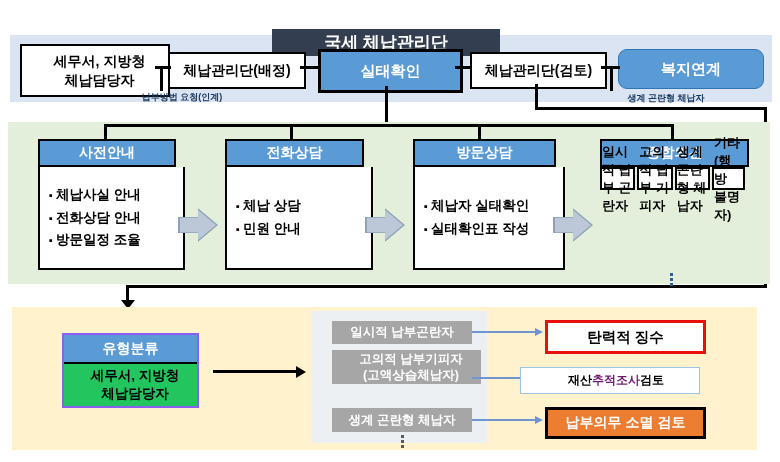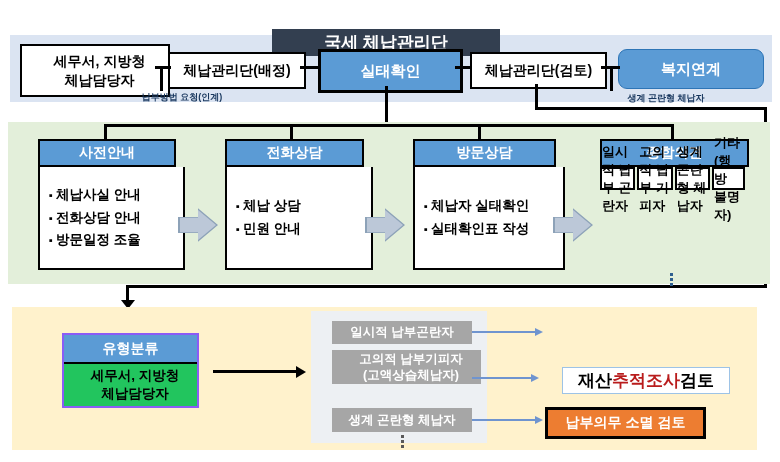--- a/index.html
+++ b/index.html
@@ -55,23 +55,23 @@
   .yellow{left:12px;top:307px;width:745px;height:143px;background:#fff2cc;}
   .cls-box{left:62px;top:333px;width:133px;border:2px solid #8b5cf6;background:#22c55e;}
   .cls-header{height:27px;background:#5b9bd5;color:#fff;font-size:14px;font-weight:bold;
               display:flex;align-items:center;justify-content:center;border-bottom:2px solid #000;}
   .cls-body{height:42px;color:#000;font-size:13.5px;font-weight:bold;line-height:1.3;
             display:flex;align-items:center;justify-content:center;text-align:center;}
   .gray-panel{left:311px;top:311px;width:176px;height:132px;background:#edf0f3;}
   .gbox{left:332px;width:140px;background:#a6a6a6;color:#fff;font-size:12.5px;font-weight:bold;line-height:1.3;}
   .rbox1{left:545px;top:320px;width:155px;height:28px;background:#fff;border:3px solid #e8100c;
          color:#000;font-size:14.5px;font-weight:bold;}
-  .rbox2{left:562px;top:367px;width:166px;height:25px;background:#fff;border:1px solid #9dc3e6;
-         color:#000;font-size:17px;font-weight:bold;}
-  .rbox2 .red{color:#b91c1c;}
+  .rbox2{left:520px;top:367px;width:166px;height:25px;background:#fff;border:1px solid #9dc3e6;
+         color:#000;font-size:12px;font-weight:bold;padding-left:12px;}
+  .rbox2 .red{color:#701a75;}
   .rbox3{left:545px;top:407px;width:155px;height:26px;background:#ed7d31;border:3px solid #000;
          color:#fff;font-size:14px;font-weight:bold;}
 </style>
 </head>
 <body>
 
 <div class="stage">
 
   <div class="abs band"></div>
 
@@ -168,20 +168,21 @@
   <div class="abs gbox center" style="top:408px;height:24px">생계 곤란형 체납자</div>
   <div class="abs dotted-gray" style="left:401px;top:435px;height:13px"></div>
 
   <div class="abs bline" style="left:472px;top:331px;width:64px;height:2px"></div>
   <div class="abs tri-right-blue" style="left:535px;top:328px"></div>
   <div class="abs bline" style="left:472px;top:377px;width:60px;height:2px"></div>
   <div class="abs tri-right-blue" style="left:531px;top:374px"></div>
   <div class="abs bline" style="left:472px;top:419px;width:64px;height:2px"></div>
   <div class="abs tri-right-blue" style="left:535px;top:416px"></div>
 
+  <div class="abs rbox1 center">탄력적 징수</div>
   <div class="abs rbox2 center">
       <span>재산 </span>
       <span class="red">추적조사</span>
       <span> 검토</span>
     </div>
   <div class="abs rbox3 center">납부의무 소멸 검토</div>
 
 </div>
 
 </body></html>

